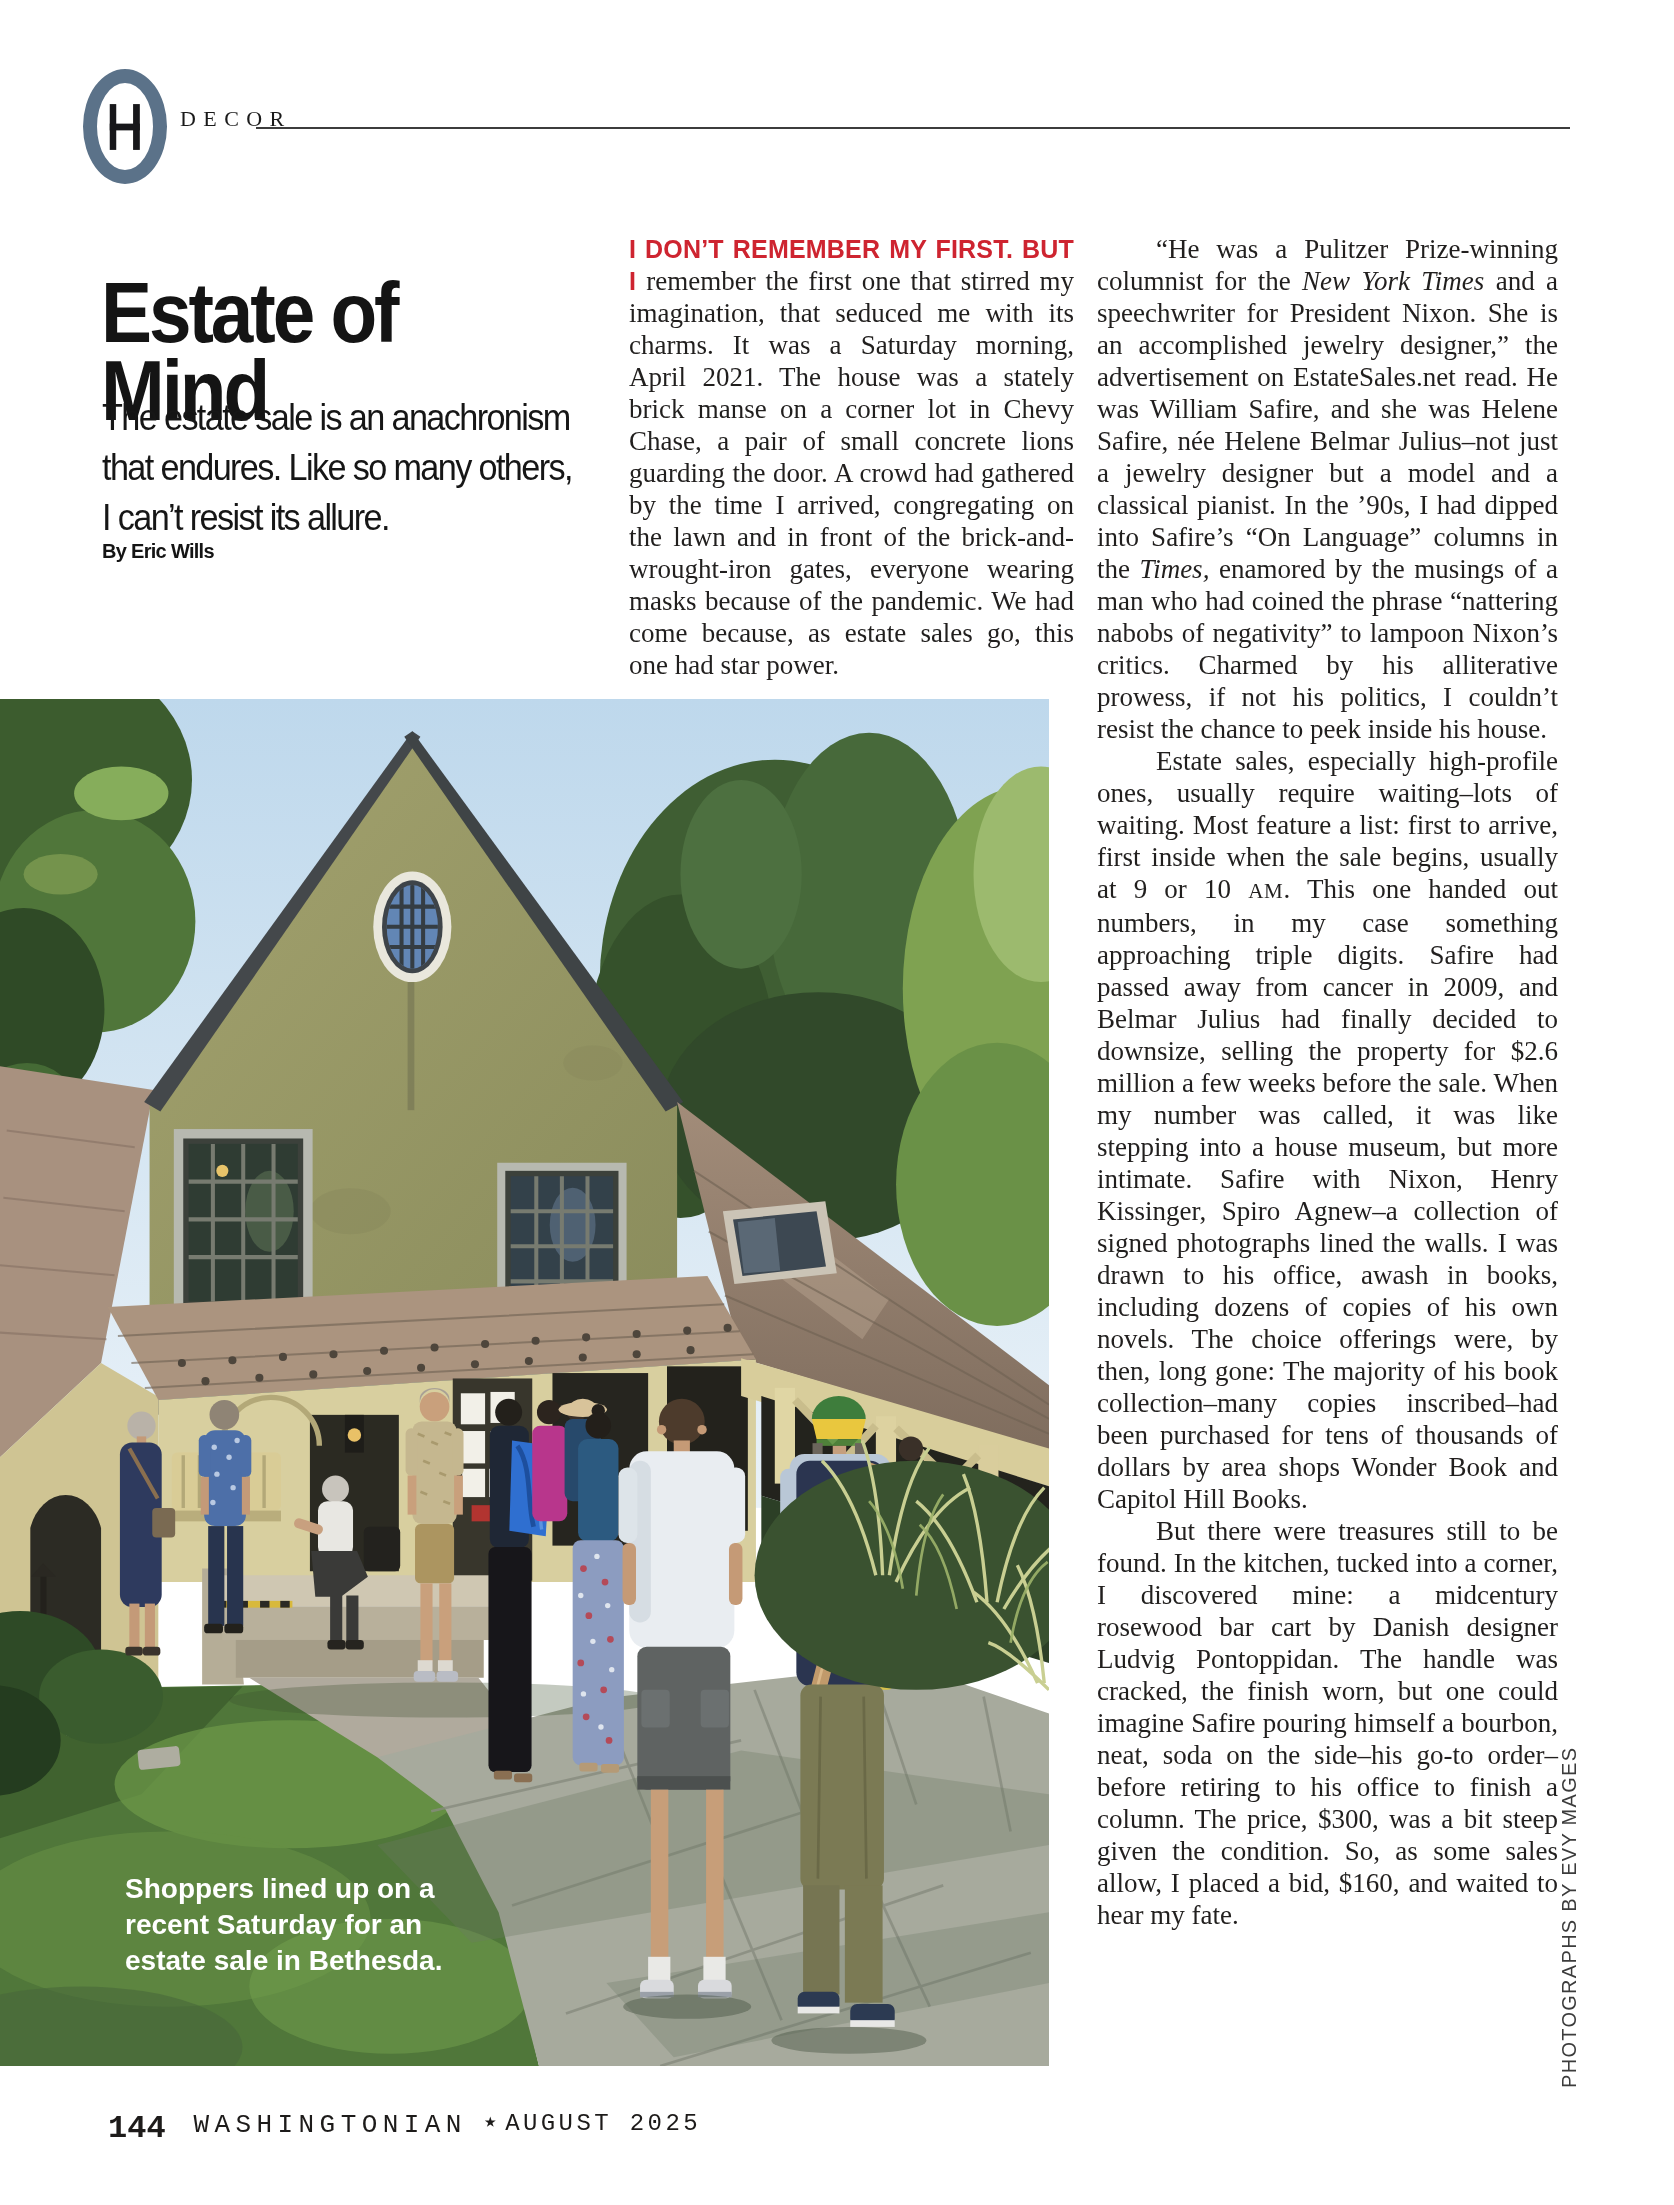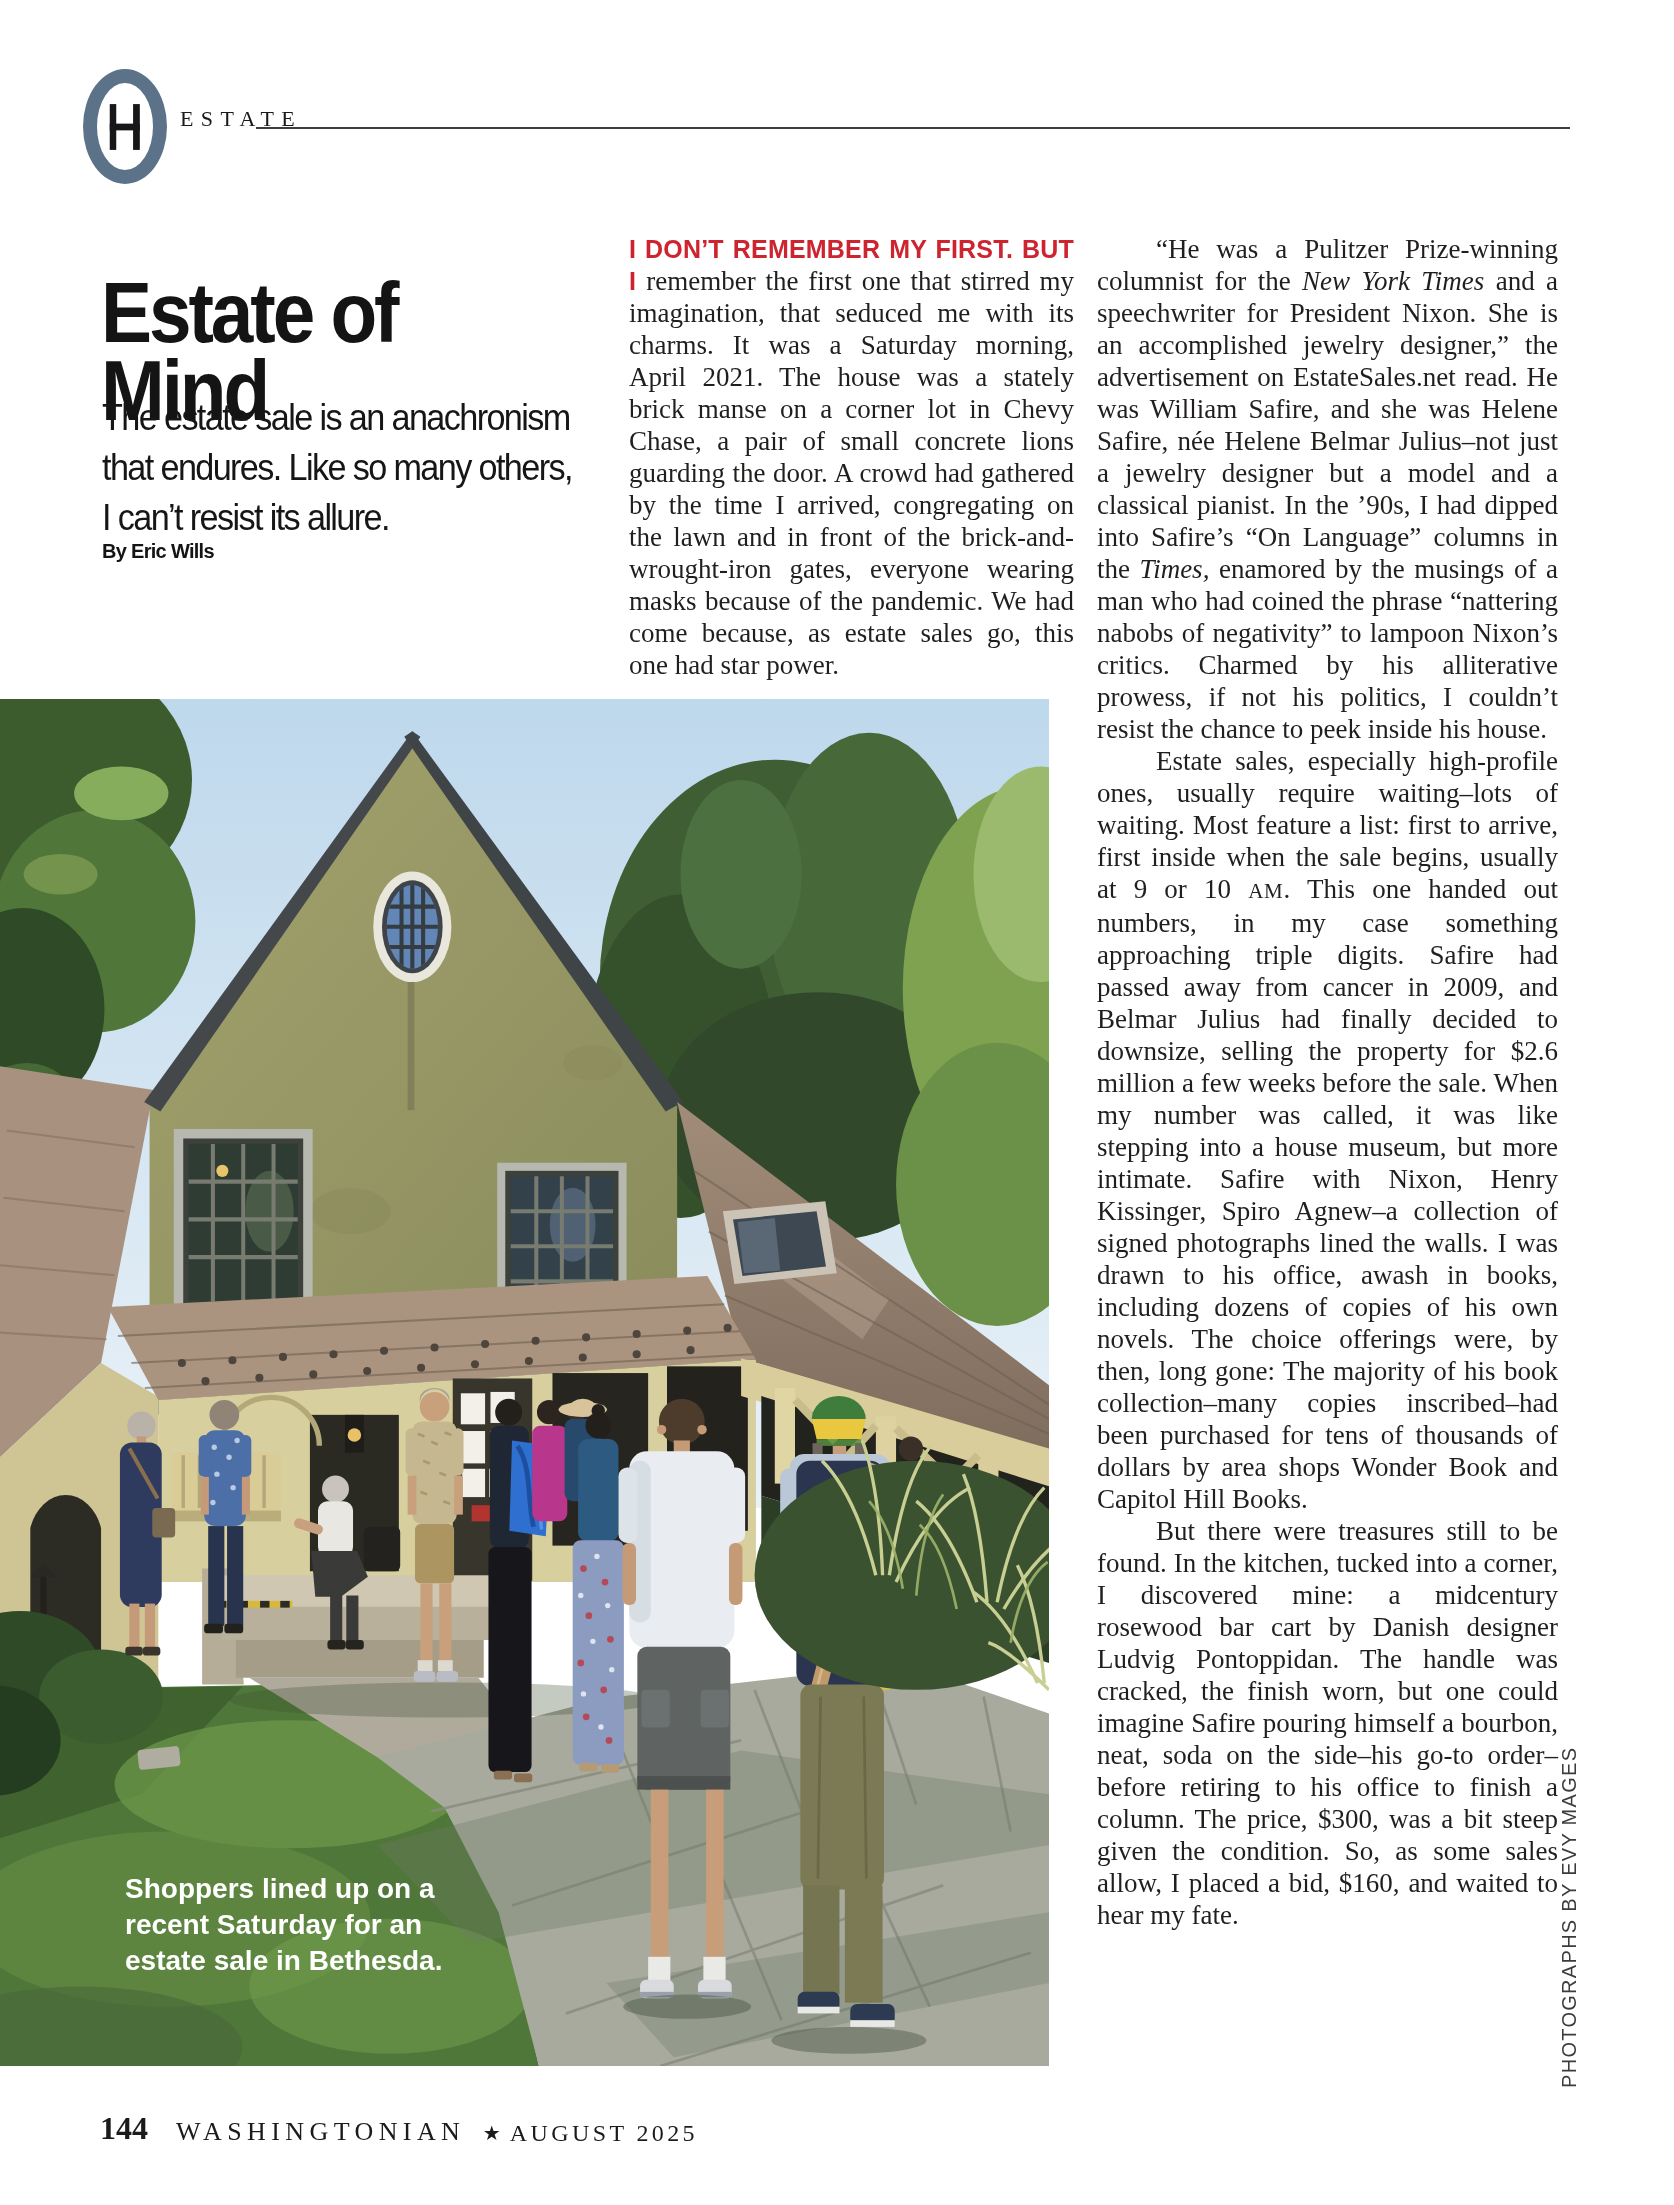--- a/index.html
+++ b/index.html
@@ -40,40 +40,40 @@
   
   .photo{position:absolute;left:0;top:699px;width:1049px;height:1367px;overflow:hidden;}
   .photo svg{display:block;width:100%;height:100%;}
   .caption{position:absolute;left:125px;top:1172px;width:324px;font-family:"Liberation Sans",sans-serif;
         font-weight:bold;font-size:28px;line-height:36px;color:#ffffff;}
 
   
   .credit{position:absolute;left:1558px;top:2088px;width:303px;transform:rotate(-90deg);
         transform-origin:0 0;font-family:"Liberation Sans",sans-serif;font-size:20px;
         letter-spacing:1.3px;color:#3c3c3c;white-space:nowrap;}
-  .footer{position:absolute;left:100px;top:2110px;display:flex;align-items:flex-end;
-        font-family:Liberation Serif, serif;color:#1d1b1a;}
+  .footer{position:absolute;left:108px;top:2110px;display:flex;align-items:flex-start;
+        font-family:Liberation Mono, monospace;color:#1d1b1a;}
   .footer .pagenum{font-weight:bold;font-size:32px;letter-spacing:0;}
   .footer .mag{font-size:26px;letter-spacing:5.4px;margin-left:28px;}
   .footer .star{font-size:20px;margin-left:17.5px;position:relative;top:-2px;}
   .footer .issue{font-size:24px;letter-spacing:3.4px;margin-left:9px;}
 </style>
 </head>
 <body>
 
 <div class="page">
 
   <div class="logo">
     <svg width="31" height="46" viewBox="0 0 46 68">
       <rect x="0" y="0" width="10" height="68" fill="#17171a"></rect>
       <rect x="35" y="0" width="10" height="68" fill="#17171a"></rect>
       <rect x="0" y="29" width="45" height="10" fill="#17171a"></rect>
     </svg>
   </div>
-  <div class="section-label">ESTATE</div>
+  <div class="section-label">DECOR</div>
   <div class="rule"></div>
 
   <h1 class="headline">Estate of
 Mind</h1>
   <div class="dek">The estate sale is an anachronism
 that endures. Like so many others,
 I can’t resist its allure.</div>
   <div class="byline">By Eric Wills</div>
 
   <div class="col col-middle">

